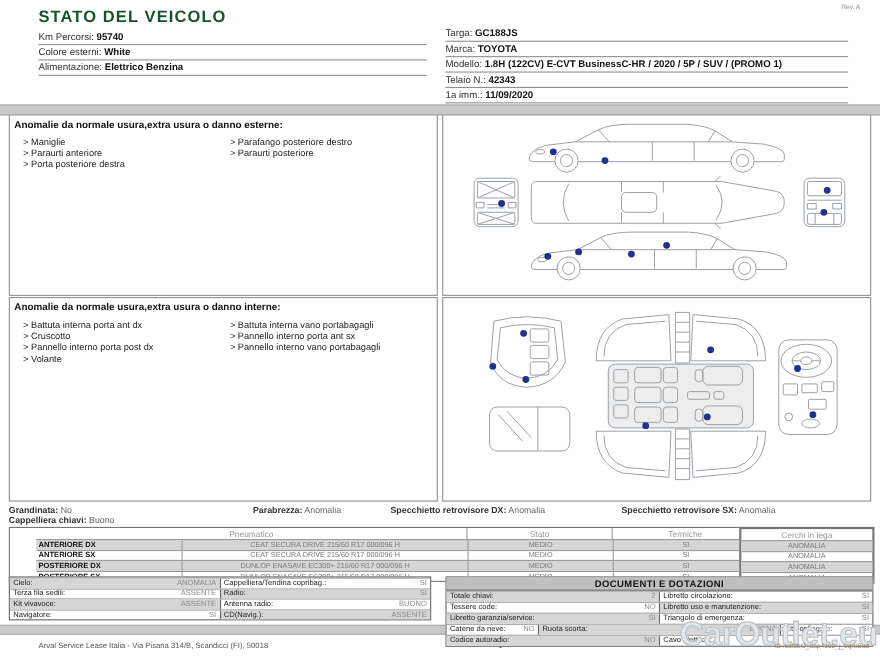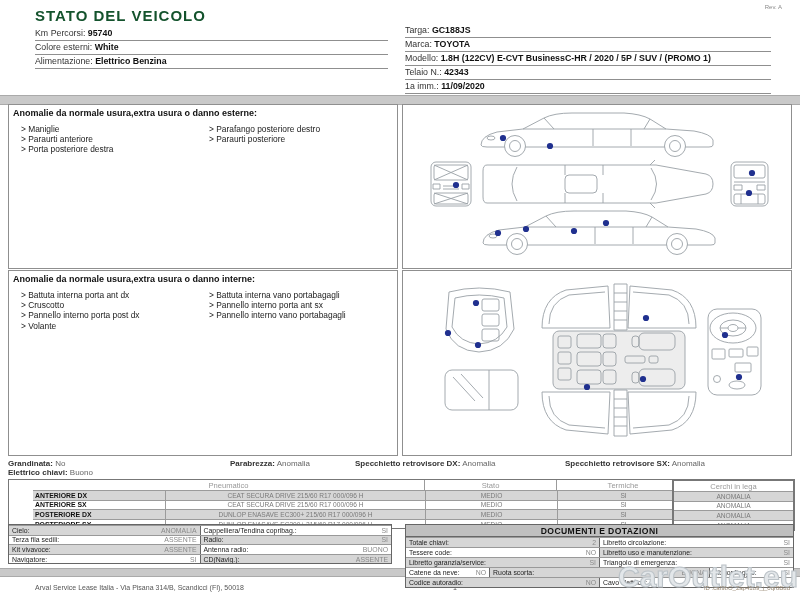--- a/index.html
+++ b/index.html
@@ -275,21 +275,21 @@
         <circle cx="184" cy="116" r="3.1" fill="#20308f" stroke="none"></circle>
         <circle cx="322" cy="64" r="3.1" fill="#20308f" stroke="none"></circle>
         <circle cx="336" cy="106" r="3.1" fill="#20308f" stroke="none"></circle>
       </svg>
   </div>
 
   <div class="sumitem" style="left:8px;top:459px;"><b>Grandinata:</b> <span>No</span></div>
   <div class="sumitem" style="left:230px;top:459px;"><b>Parabrezza:</b> <span>Anomalia</span></div>
   <div class="sumitem" style="left:355px;top:459px;"><b>Specchietto retrovisore DX:</b> <span>Anomalia</span></div>
   <div class="sumitem" style="left:565px;top:459px;"><b>Specchietto retrovisore SX:</b> <span>Anomalia</span></div>
-  <div class="sumitem" style="left:8px;top:468px;"><b>Elettrico chiavi:</b> <span>Buono</span></div>
+  <div class="sumitem" style="left:8px;top:468px;"><b>Cappelliera chiavi:</b> <span>Buono</span></div>
 
   <div id="tiretable">
     <div class="thead">
       <div class="h h1">Pneumatico</div>
       <div class="h h2">Stato</div>
       <div class="h h3">Termiche</div>
     </div>
     <div class="trow shade">
       <div class="tpos">ANTERIORE DX</div>
       <div class="tdesc">CEAT SECURA DRIVE 215/60 R17 000/096 H</div>

